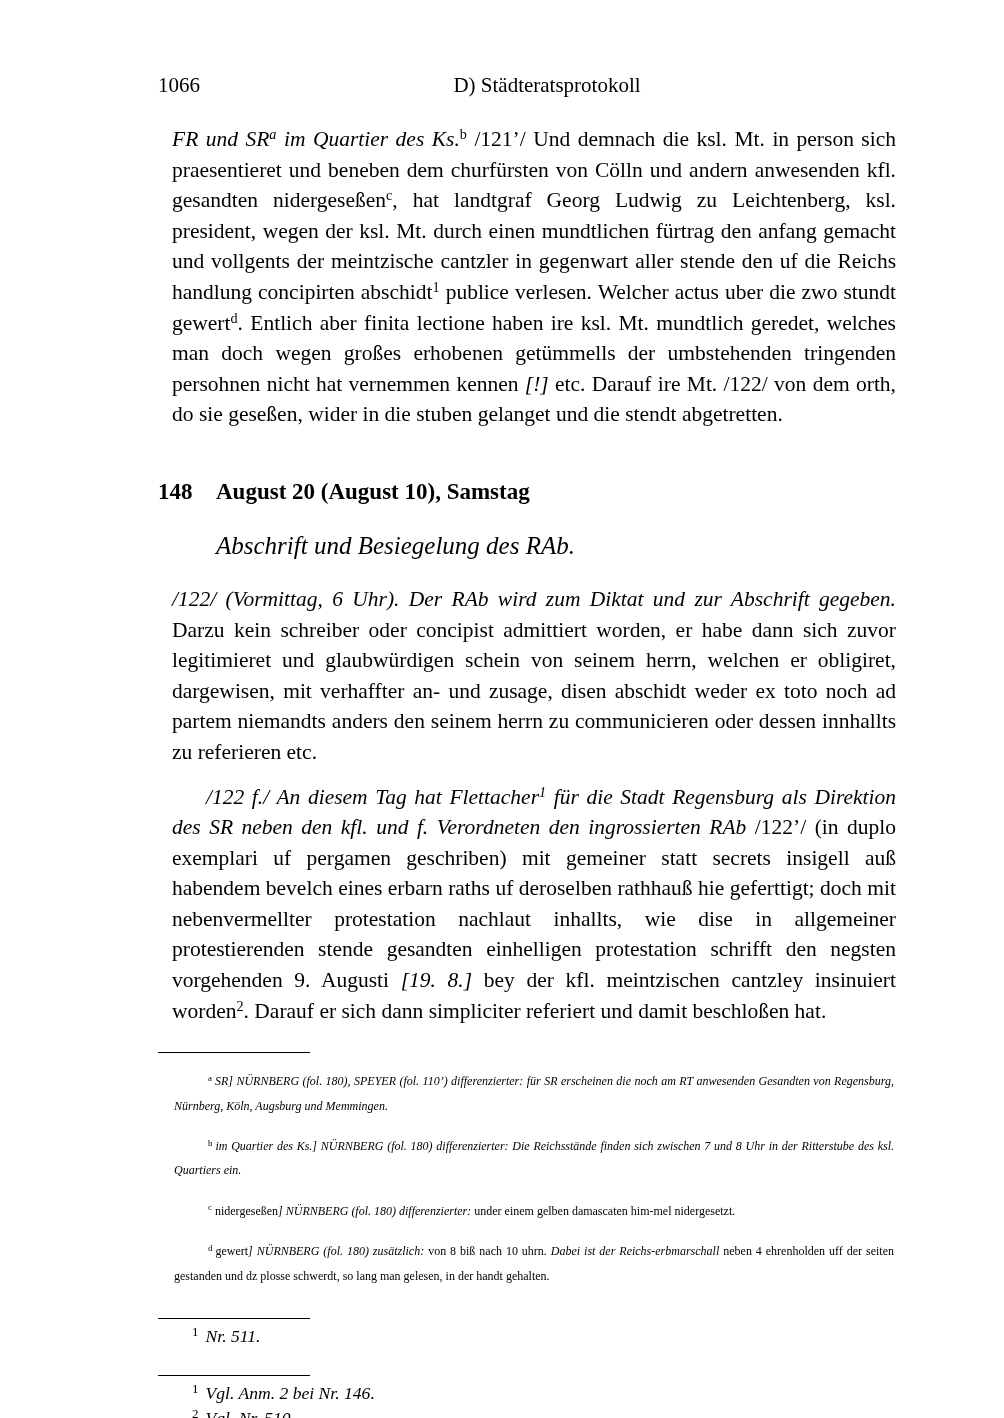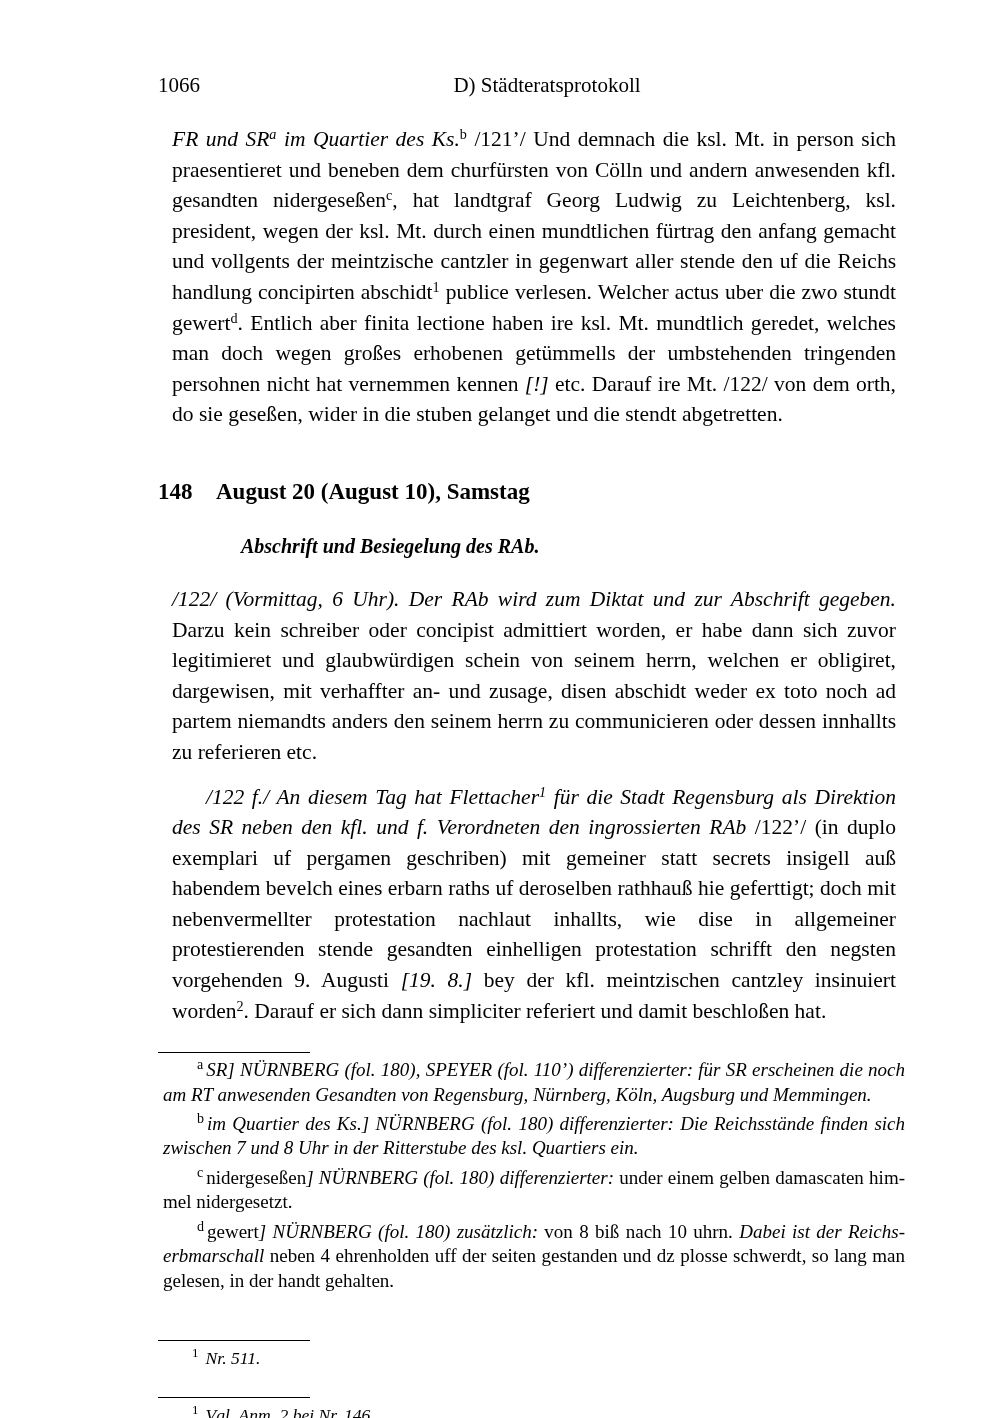--- a/index.html
+++ b/index.html
@@ -80,56 +80,55 @@
     font-size: 23px;
     font-weight: bold;
     line-height: 28px;
   }
   .section-head .num {
     display: inline-block;
     width: 58px;
   }
   .section-subhead {
     margin-top: 26px;
-    margin-left: 83px;
-    font-size: 20px;
+    margin-left: 58px;
+    font-size: 25px;
     font-style: italic;
     line-height: 28px;
-    font-weight: bold;
   }
   .after-subhead { margin-top: 24px; }
 
   
   .apparatus {
     margin-top: 26px;
   }
   .fn-rule {
     width: 152px;
     height: 0;
     border-top: 1.1px solid #000;
     margin: 0 0 5px 0;
   }
   .fn-rule.short { width: 152px; }
   p.fn {
-    margin: 5px;
-    font-size: 19px;
+    margin: 16px;
+    font-size: 12px;
     line-height: 24.4px;
     text-align: justify;
     hyphens: manual;
     text-indent: 34px;
   }
   p.fn .marker {
     font-size: 0.74em;
     vertical-align: 0.5em;
     line-height: 0;
     font-style: normal;
     padding-right: 3px;
   }
 
-  .notes-block { margin-top: 47px; }
+  .notes-block { margin-top: 30px; }
   .notes-block2 { margin-top: 26px; }
   p.note {
     margin: 0;
     font-size: 17.6px;
     line-height: 25px;
     font-style: italic;
     text-indent: 0;
     padding-left: 34px;
     text-align: left;
   }

